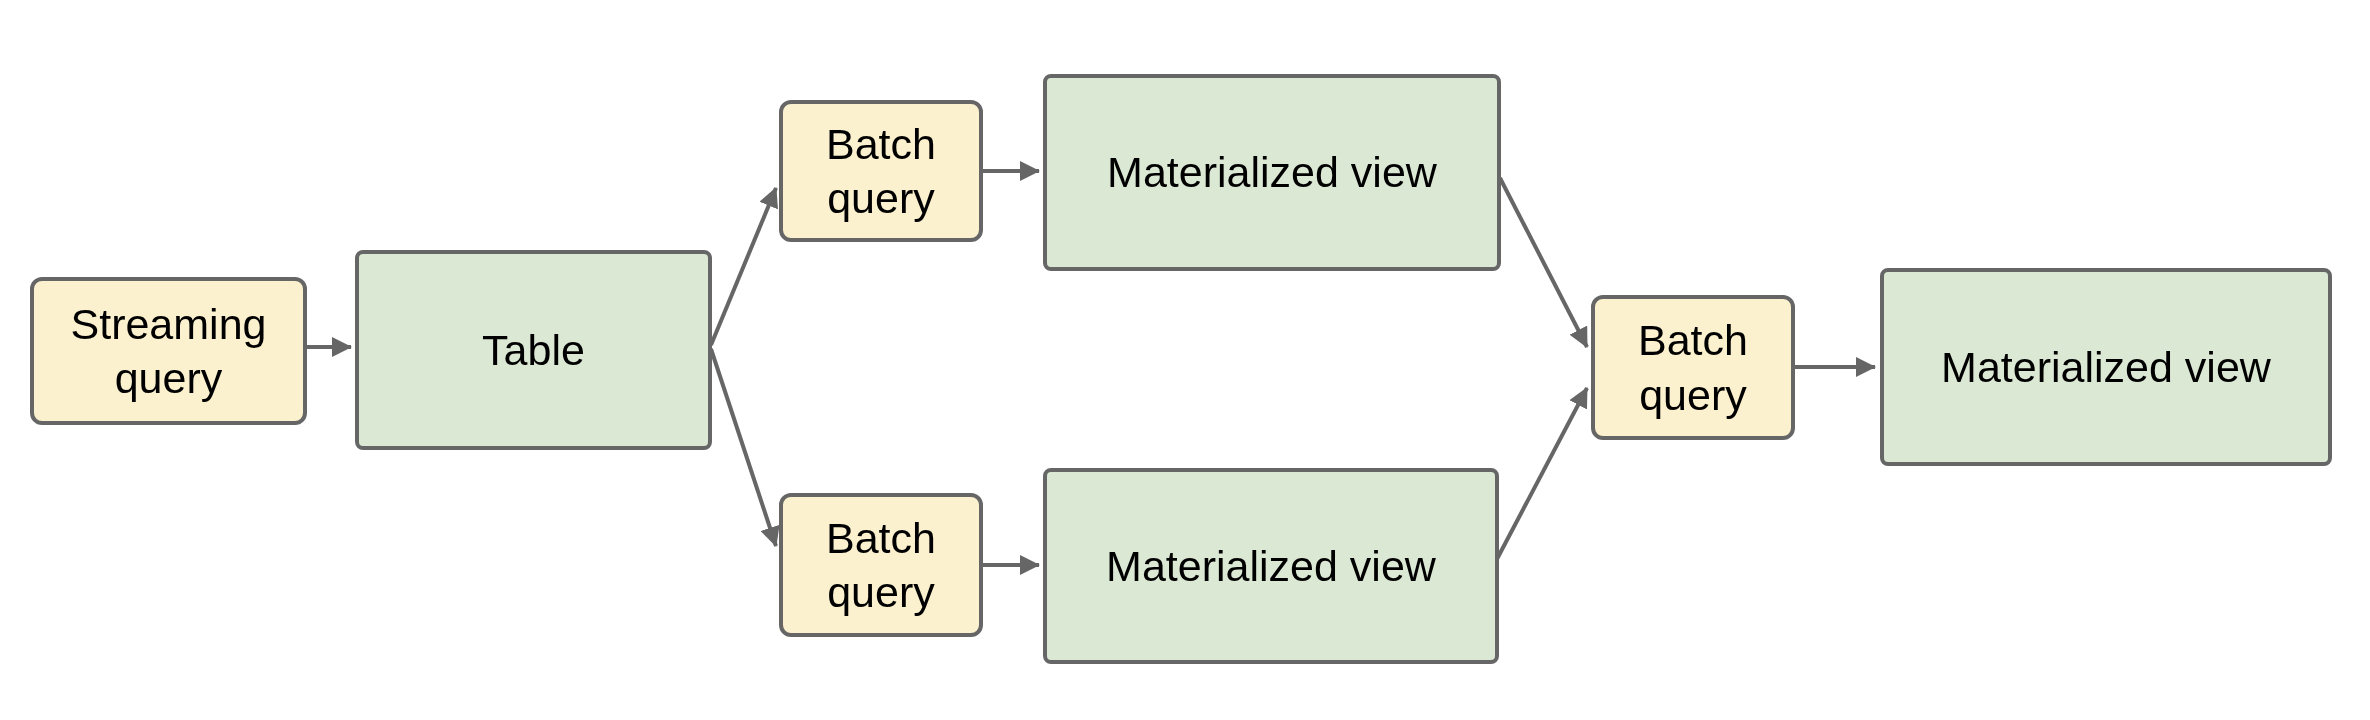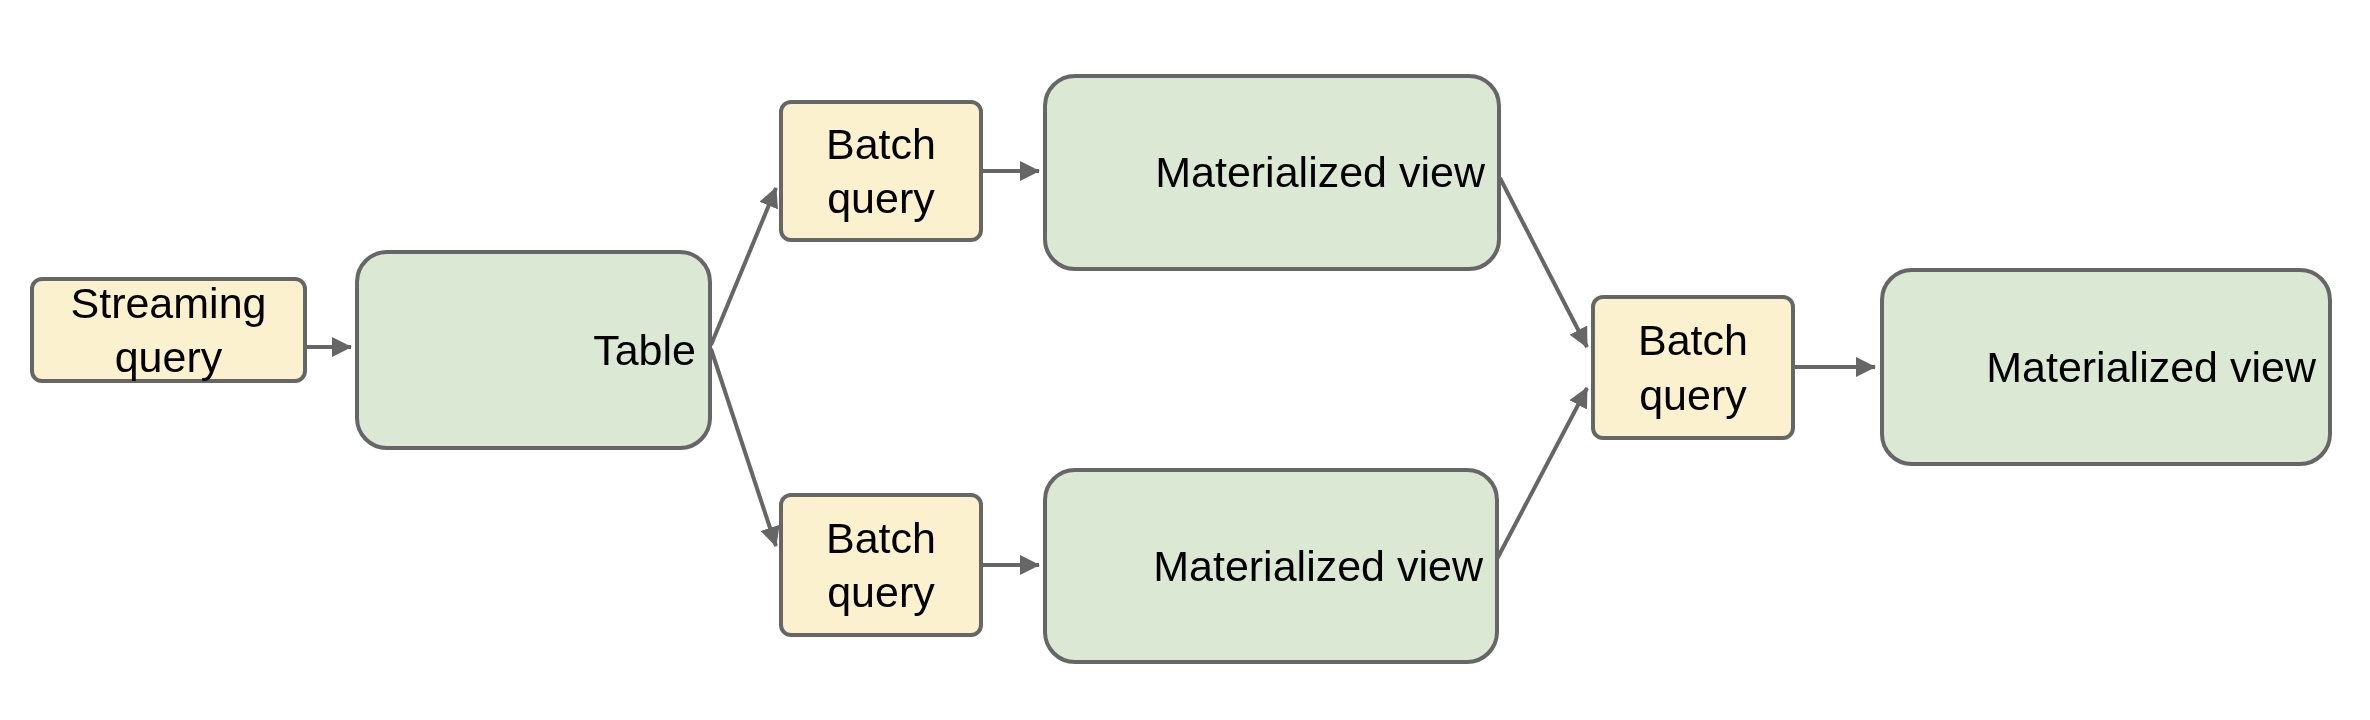--- a/index.html
+++ b/index.html
@@ -25,21 +25,21 @@
     position:absolute;
     box-sizing:border-box;
     display:flex;align-items:center;justify-content:center;
     text-align:center;
     border:4px solid var(--border);
     color:var(--text);
     font-size:43px;line-height:1.26;
     padding:0 12px;
   }
   .node.query{background:var(--query-fill);border-radius:12px;}
-  .node.view{background:var(--view-fill);border-radius:32px;justify-content:flex-end;}
+  .node.view{background:var(--view-fill);border-radius:8px;}
 </style>
 </head>
 <body>
 
 <div class="canvas">
 
   <svg class="edges" viewBox="0 0 2370 720" xmlns="http://www.w3.org/2000/svg">
     <defs>
       <marker id="arrowhead" viewBox="0 0 10 10" refX="9.5" refY="5" markerWidth="5" markerHeight="5" orient="auto-start-reverse">
         <path d="M0,0 L10,5 L0,10 Z"></path>
@@ -48,21 +48,21 @@
     <line x1="307" y1="347" x2="351" y2="347" marker-end="url(#arrowhead)"></line>
     <line x1="711" y1="345" x2="776" y2="188" marker-end="url(#arrowhead)"></line>
     <line x1="711" y1="349" x2="776" y2="546" marker-end="url(#arrowhead)"></line>
     <line x1="981" y1="171" x2="1039" y2="171" marker-end="url(#arrowhead)"></line>
     <line x1="981" y1="565" x2="1039" y2="565" marker-end="url(#arrowhead)"></line>
     <line x1="1500" y1="178" x2="1587" y2="347" marker-end="url(#arrowhead)"></line>
     <line x1="1497" y1="559" x2="1587" y2="388" marker-end="url(#arrowhead)"></line>
     <line x1="1793" y1="367" x2="1875" y2="367" marker-end="url(#arrowhead)"></line>
   </svg>
 
-  <div class="node query" style="left:30px;top:277px;width:277px;height:106px">
+  <div class="node query" style="left:30px;top:277px;width:277px;height:148px">
     <span>Streaming query</span>
   </div>
 
   <div class="node view" style="left:355px;top:250px;width:357px;height:200px">
     <span>Table</span>
   </div>
 
   <div class="node query" style="left:779px;top:100px;width:204px;height:142px">
     <span>Batch query</span>
   </div>

